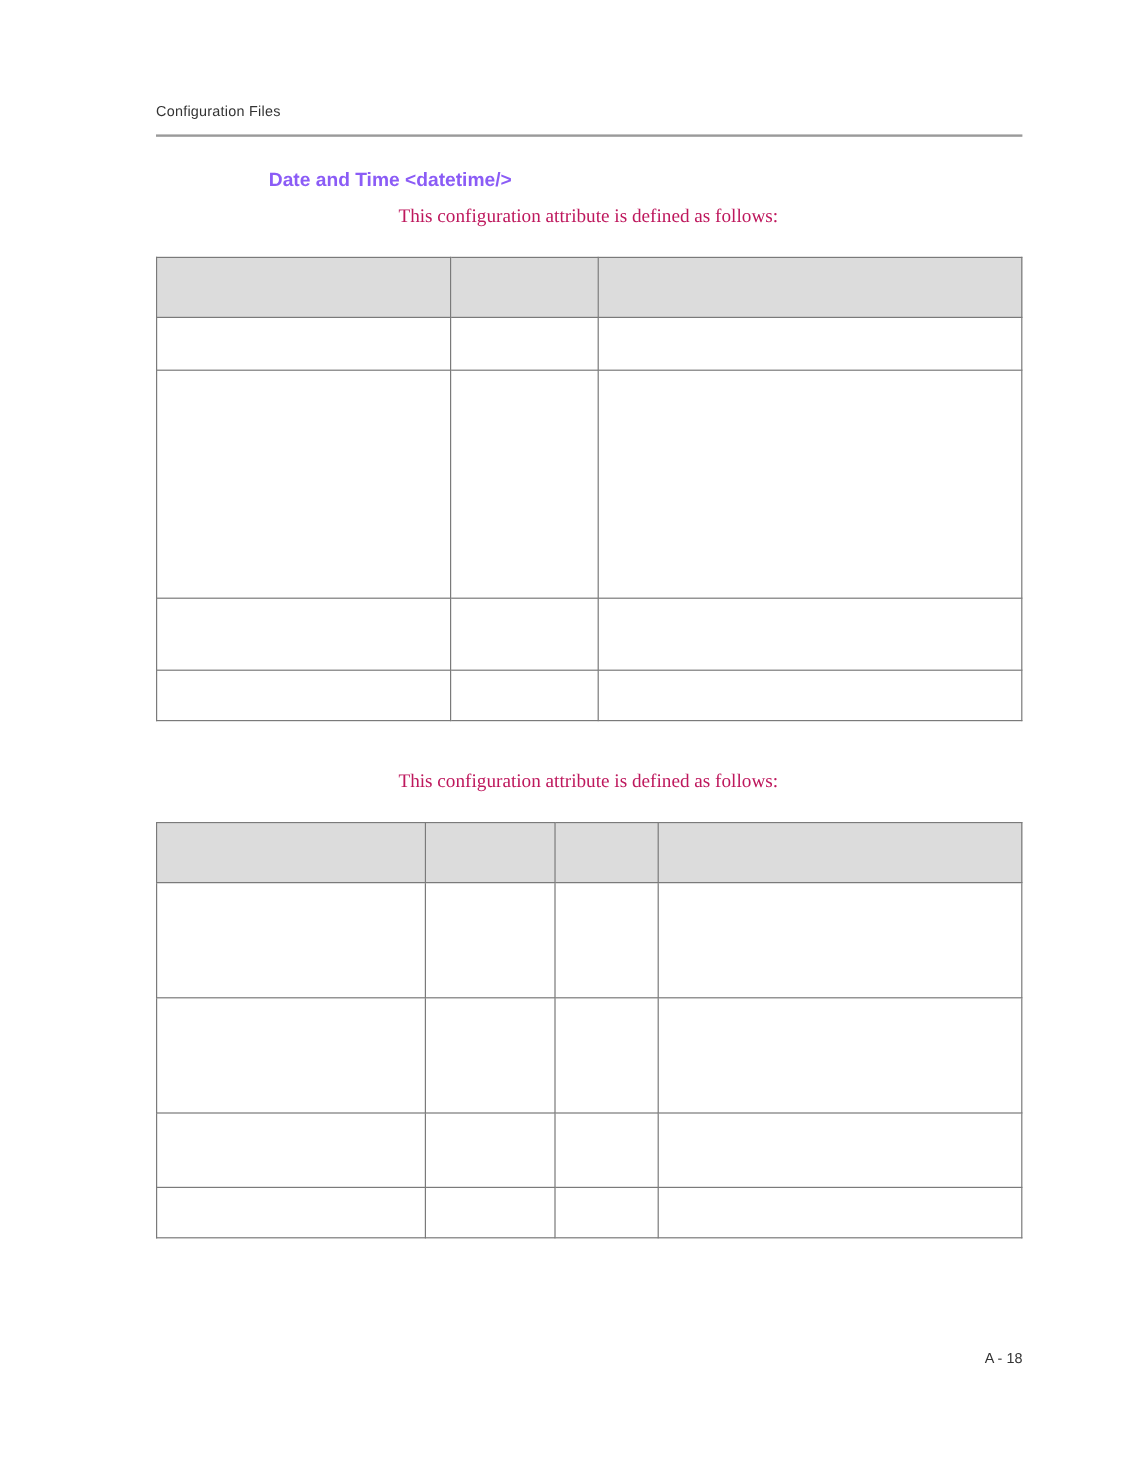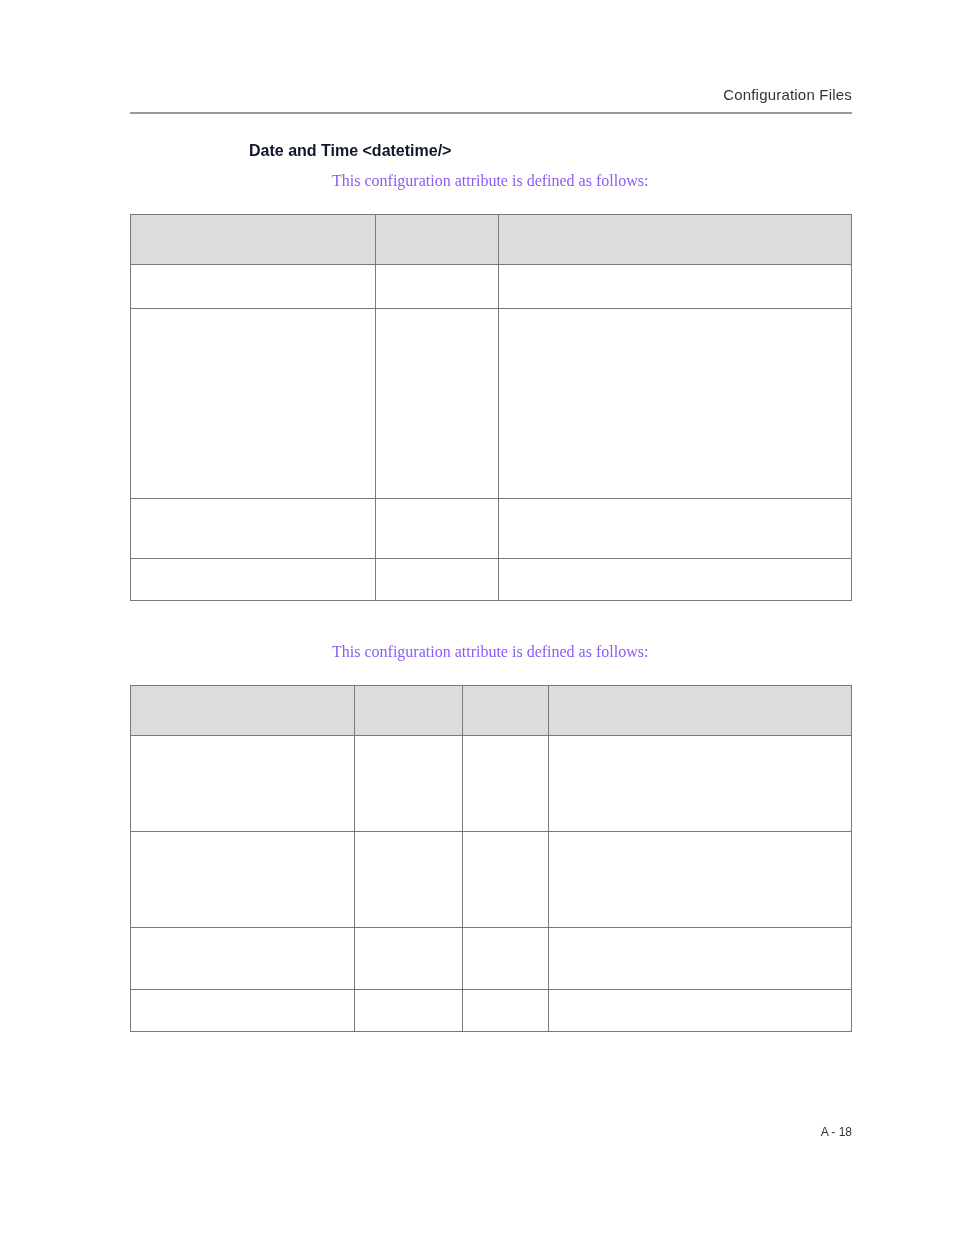--- a/index.html
+++ b/index.html
@@ -6,51 +6,50 @@
   html, body { width: 954px; height: 1235px; background: #fff; }
   body { font-family: "Times New Roman", Times, serif; color: #2a2a2a; position: relative; }
 
   .page { position: relative; width: 954px; height: 1235px; padding: 88px 102px 0 130px; }
 
   .running-head {
     position: absolute;
     top: 86px;
     left: 130px;
     right: 102px;
-    text-align: right;
-    font-family: "Helvetica Neue", Arial, sans-serif;
-    font-size: 15px;
+    font-family: "Helvetica Neue", Arial, sans-serif;
+    font-size: 12px;
     letter-spacing: 0.2px;
     color: #333;
   }
 
   .hr-top {
     position: absolute;
     top: 112px;
     left: 130px;
     right: 102px;
     height: 2px;
     background: #9a9a9a;
   }
 
   .content { position: absolute; top: 142px; left: 130px; right: 102px; }
 
   .h-sub {
     font-family: "Helvetica Neue", Arial, sans-serif;
     font-weight: 700;
     font-size: 16px;
-    color: #0f172a;
-    margin-left: 119px;
+    color: #8b5cf6;
+    margin-left: 94px;
     margin-bottom: 12px;
   }
 
   .lede {
     font-family: Georgia, "Book Antiqua", Palatino, serif;
     font-size: 16px;
-    color: #8b5cf6;
+    color: #be185d;
     margin-left: 202px;
     margin-bottom: 24px;
   }
 
   table.grid {
     width: 100%;
     border-collapse: collapse;
     table-layout: fixed;
     margin-bottom: 42px;
   }

